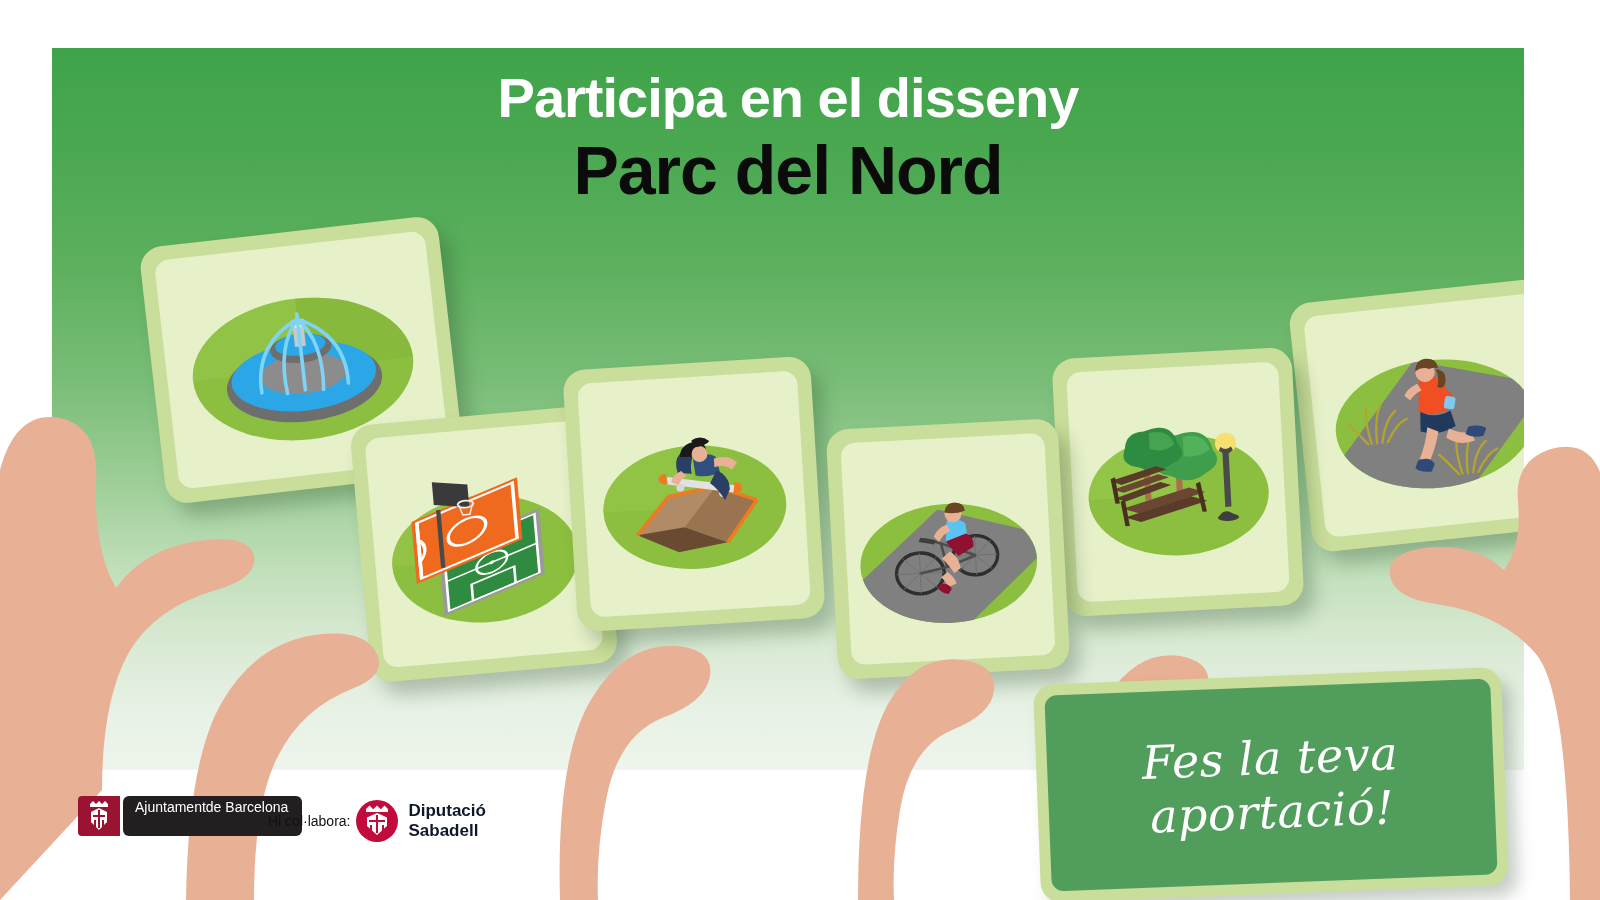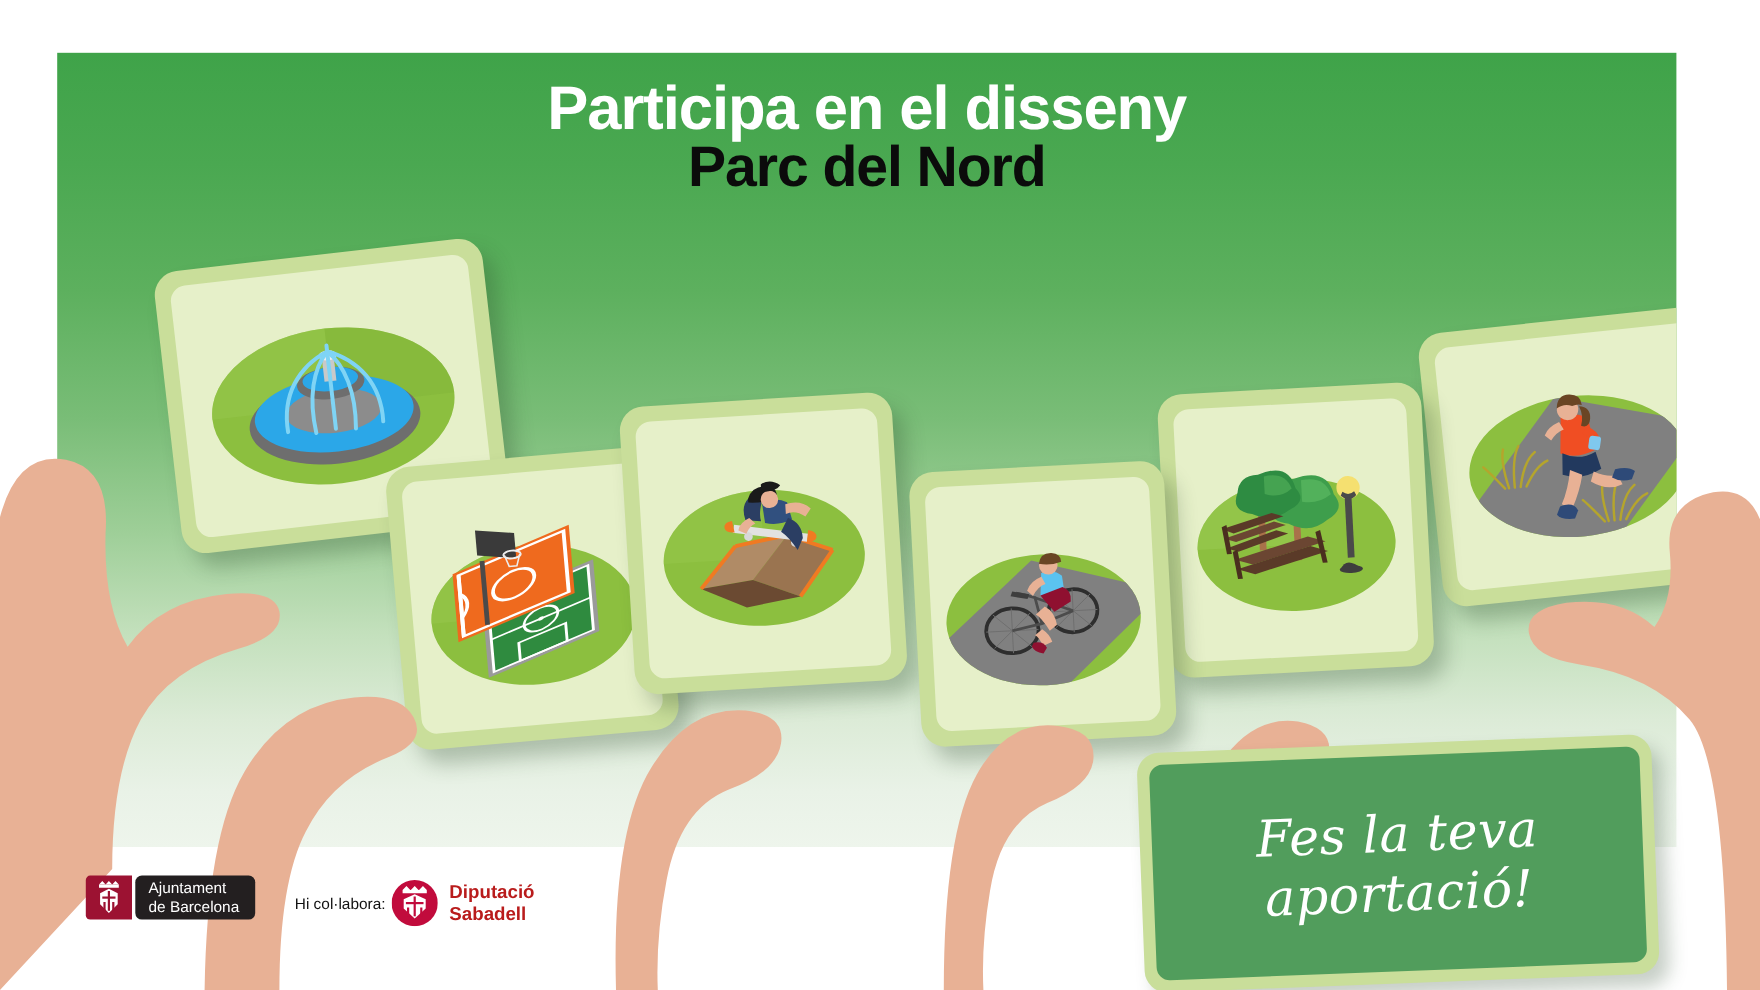--- a/index.html
+++ b/index.html
@@ -48,23 +48,24 @@
     color: #ffffff;
     font-size: 56px;
     font-weight: 700;
     letter-spacing: -1px;
     white-space: nowrap;
   }
   .headline .l2 { margin-top: 8px; }
   .headline .l3 {
     display: block;
     color: #0b0b0b;
-    font-size: 52px;
+    font-size: 68px;
     font-weight: 700;
     letter-spacing: -1px;
+    margin-top: 10px;
     white-space: nowrap;
   }
 
   
   .card {
     position: absolute;
     background: #C9DE9A;
     border-radius: 22px;
     padding: 14px;
     box-shadow: 10px 14px 18px rgba(40,70,40,0.28);
@@ -128,42 +129,42 @@
     width: 42px; height: 40px;
     background: #9C1232;
     border-radius: 4px 0 0 4px;
     display: flex; align-items: center; justify-content: center;
   }
   .sabadell .wordmark {
     background: #231F20;
     border-radius: 6px;
     padding: 3px 14px 3px 12px;
     margin-left: 3px;
-    display: flex; flex-direction: column; justify-content: center;
+    display: flex; justify-content: center;
   }
   .sabadell .wordmark span {
     color: #ffffff;
     font-size: 14px;
     font-weight: 400;
     line-height: 1.25;
     white-space: nowrap;
   }
 
   .collab { position: absolute; left: 268px; top: 30px; display: flex; align-items: center; }
   .collab .collab-label {
     color: #111111;
     font-size: 14px;
     font-weight: 400;
     white-space: nowrap;
     margin-right: 6px;
   }
   .collab .dip-crest { width: 42px; height: 42px; }
   .collab .dip-words { margin-left: 10px; display: flex; flex-direction: column; }
   .collab .dip-words span {
-    color: #b91c1c;
+    color: #0f172a;
     font-size: 17px;
     font-weight: 700;
     line-height: 1.18;
     white-space: nowrap;
   }
 </style>
 </head>
 <body>
 
 <div class="stage">

